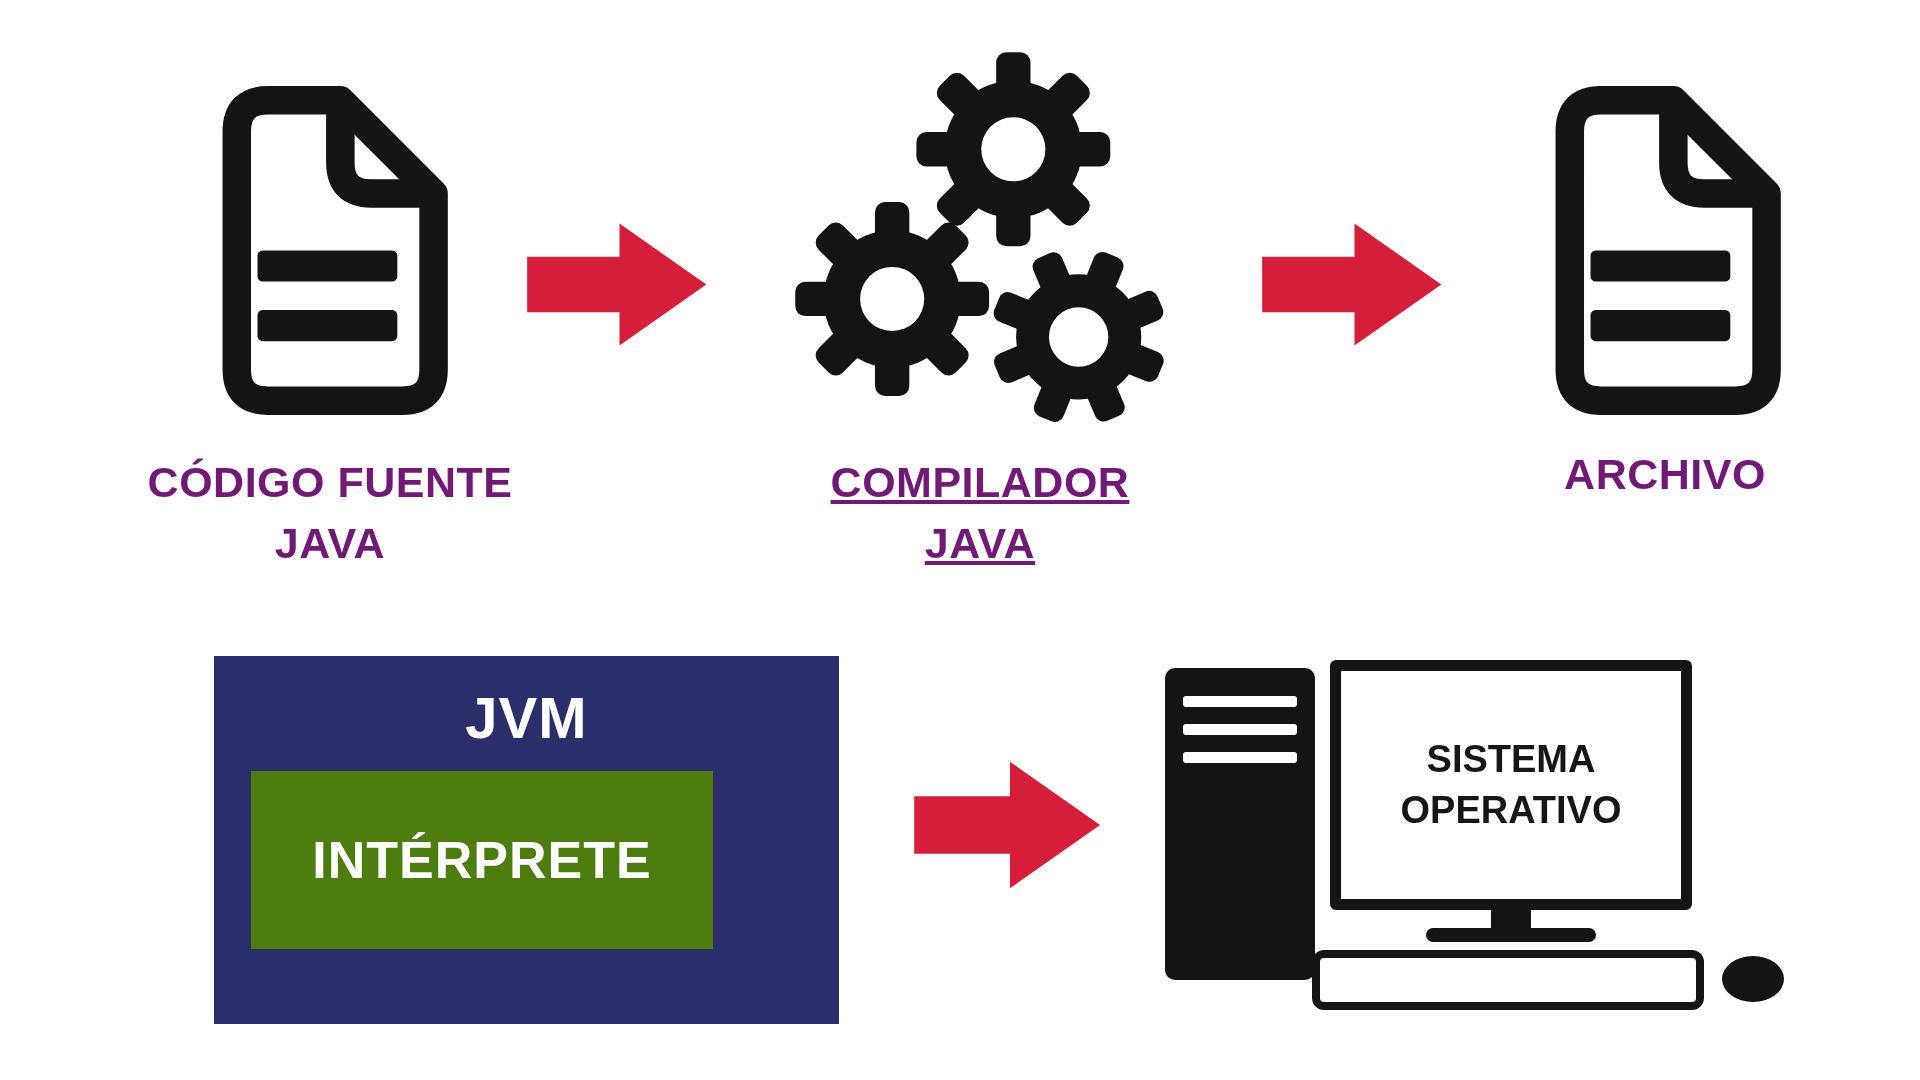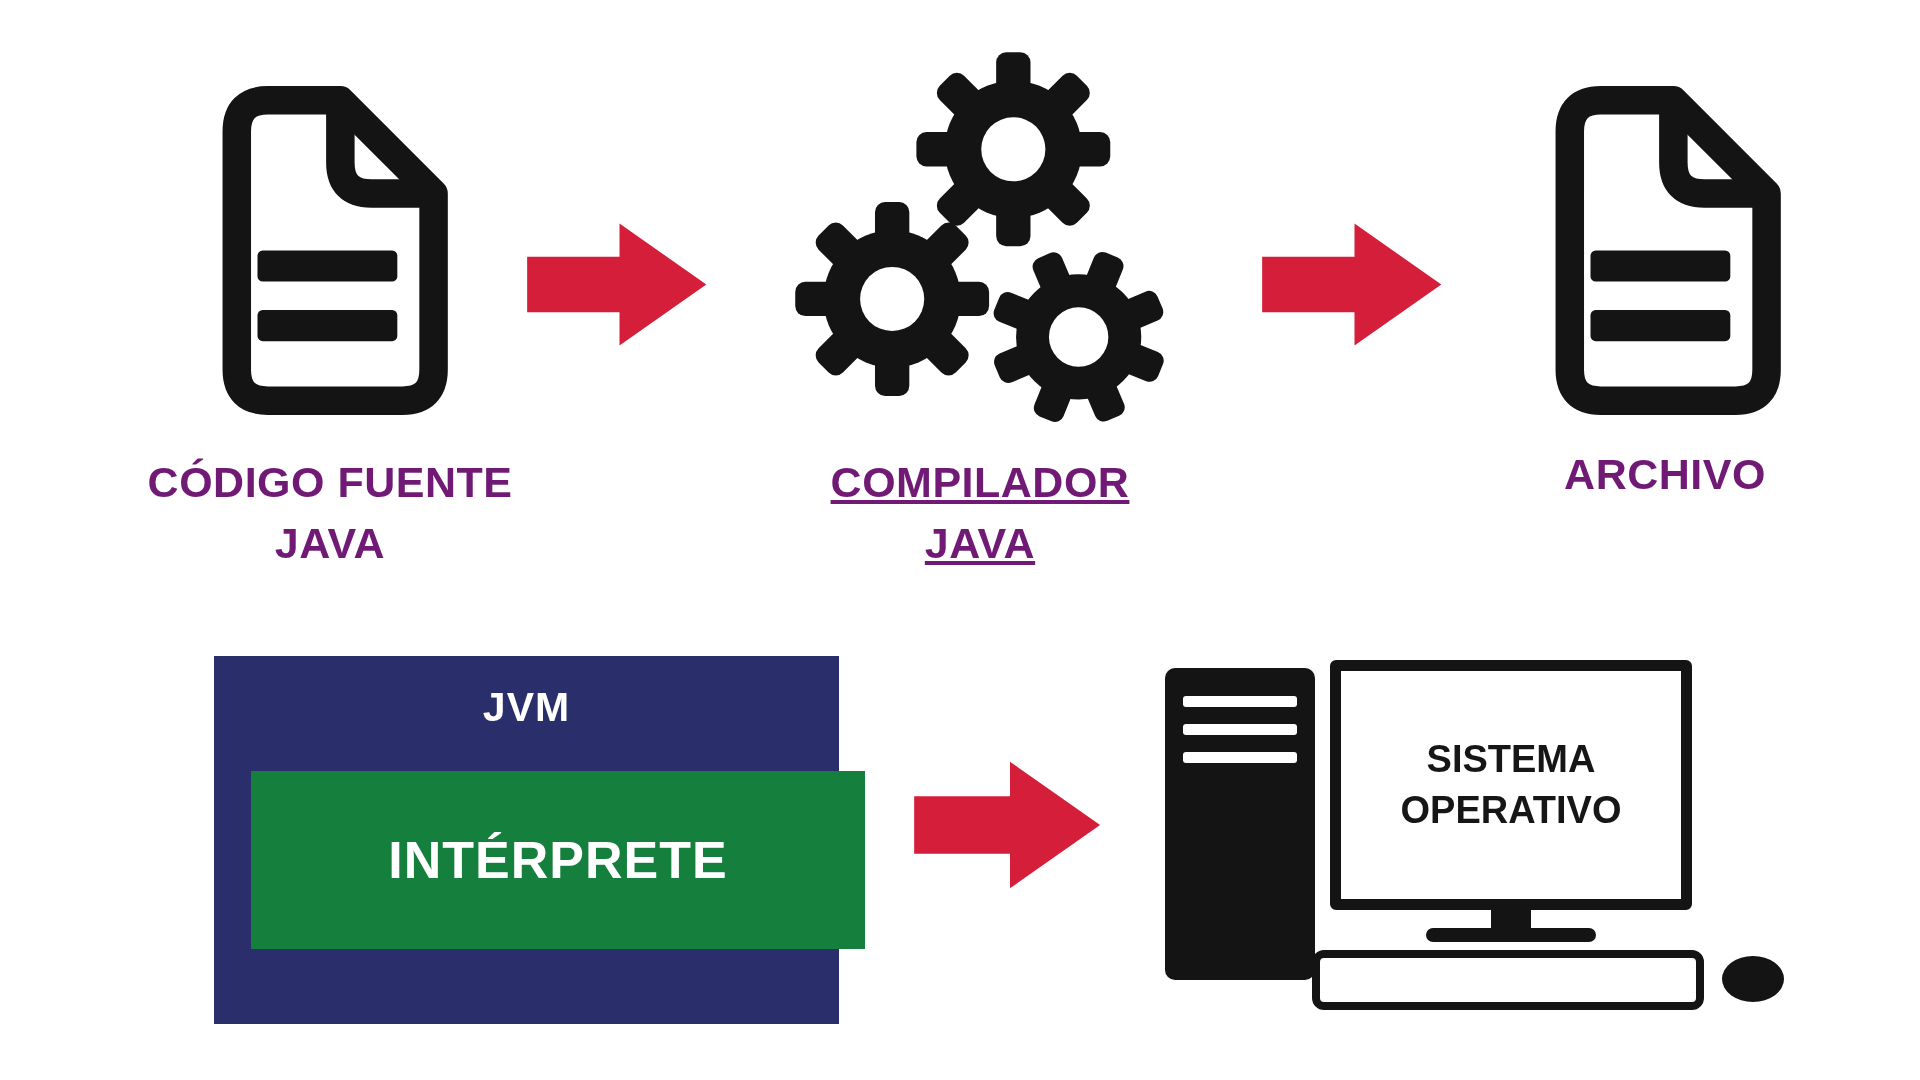--- a/index.html
+++ b/index.html
@@ -34,28 +34,28 @@
     left: 214px; top: 656px;
     width: 625px; height: 368px;
     background: #2a2f6b;
   }
   .jvm-title {
     position: absolute;
     left: 0; top: 28px; width: 100%;
     text-align: center;
     color: #ffffff;
     font-weight: 700;
-    font-size: 41px;
+    font-size: 58px;
     letter-spacing: 1px;
   }
   .jvm-inner {
     position: absolute;
     left: 37px; top: 115px;
-    width: 614px; height: 178px;
-    background: #15803d;
+    width: 462px; height: 178px;
+    background: #4d7c0f;
     display: flex;
     align-items: center;
     justify-content: center;
   }
   .jvm-inner-label {
     color: #ffffff;
     font-weight: 700;
     font-size: 52px;
     letter-spacing: 1px;
   }

